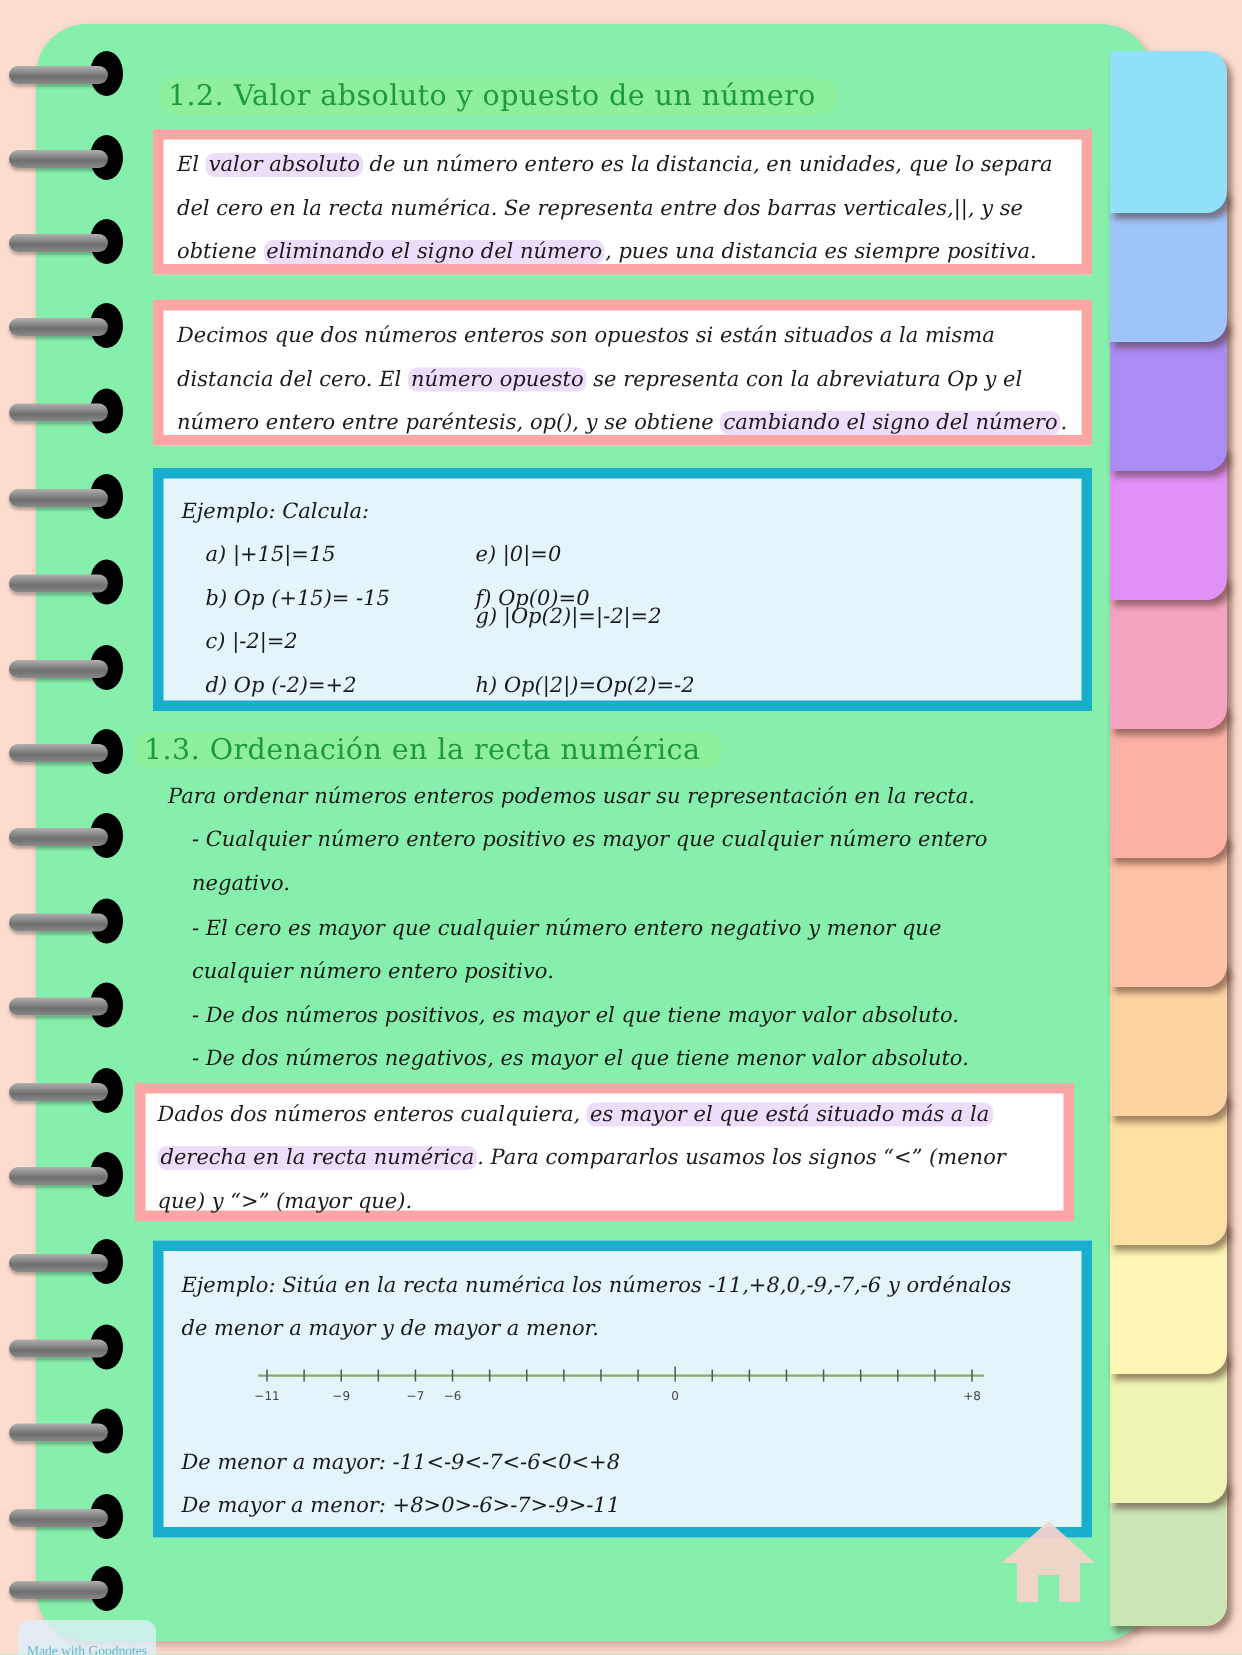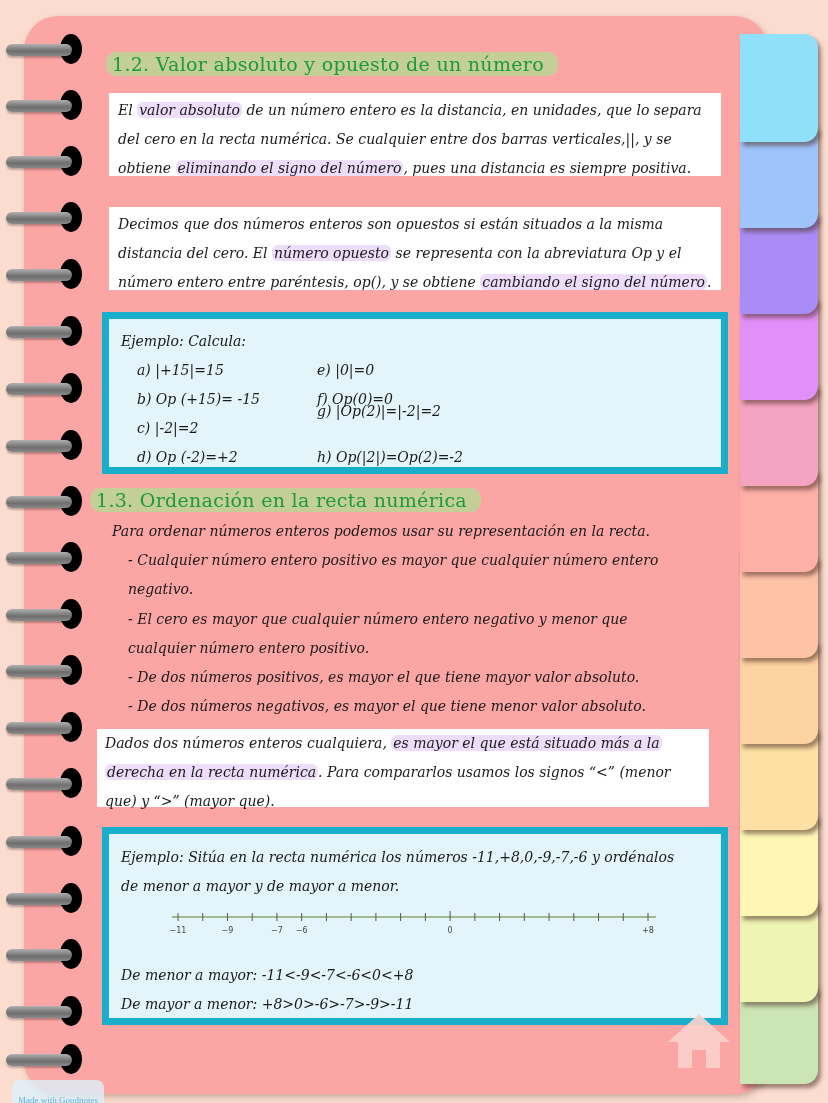--- a/index.html
+++ b/index.html
@@ -10,21 +10,21 @@
     position: relative;
   }
   .tabs { position: absolute; left: 740px; top: 34px; width: 78px; }
   .tab {
     position: absolute; left: 0; width: 78px; height: 110px;
     border-radius: 0 14px 14px 0;
     box-shadow: 3px 4px 4px rgba(80,50,40,0.55);
   }
   .page {
     position: absolute; left: 24px; top: 16px; width: 744px; height: 1078px;
-    background: #fca5a5; border-radius: 34px;
+    background: #86efac; border-radius: 34px;
     box-shadow: 2px 3px 6px rgba(120,80,70,0.35);
     text-decoration: underline;
   }
   .ring { position: absolute; left: 6px; width: 74px; height: 30px; }
   .ring .bar {
     position: absolute; left: 0; top: 10px; width: 66px; height: 12px;
     border-radius: 6px;
     background: linear-gradient(#b0b0b0, #6e6e6e 60%, #8a8a8a);
     box-shadow: 0 2px 2px rgba(0,0,0,0.25);
   }
@@ -78,21 +78,21 @@
     <div class="tab" style="top: 946px; height: 104px; background: rgb(203, 230, 180); z-index: 9;"></div>
   </div>
 
 <div class="page">
 
   <div class="h" style="left:82px; top:36px;">1.2. Valor absoluto y opuesto de un número</div>
 
   <div class="box" style="left:78px; top:70px; width:626px; height:97px; padding:3px 0 0 9px;">
     <div class="txt" id="box1">
         <div class="line">El <span class="hl">valor absoluto</span> de un número entero es la distancia, en unidades, que lo separa</div>
-        <div class="line">del cero en la recta numérica. Se cualquier entre dos barras verticales,||, y se</div>
+        <div class="line">del cero en la recta numérica. Se representa entre dos barras verticales,||, y se</div>
         <div class="line">obtiene <span class="hl">eliminando el signo del número</span>, pues una distancia es siempre positiva.</div>
       </div>
   </div>
 
   <div class="box" style="left:78px; top:184px; width:626px; height:97px; padding:3px 12px 0 9px;">
     <div class="txt" id="box2">
         <div class="line">Decimos que dos números enteros son opuestos si están situados a la misma</div>
         <div class="line">distancia del cero. El <span class="hl">número opuesto</span> se representa con la abreviatura Op y el</div>
         <div class="line">número entero entre paréntesis, op(), y se obtiene <span class="hl">cambiando el signo del número</span>.</div>
       </div>

